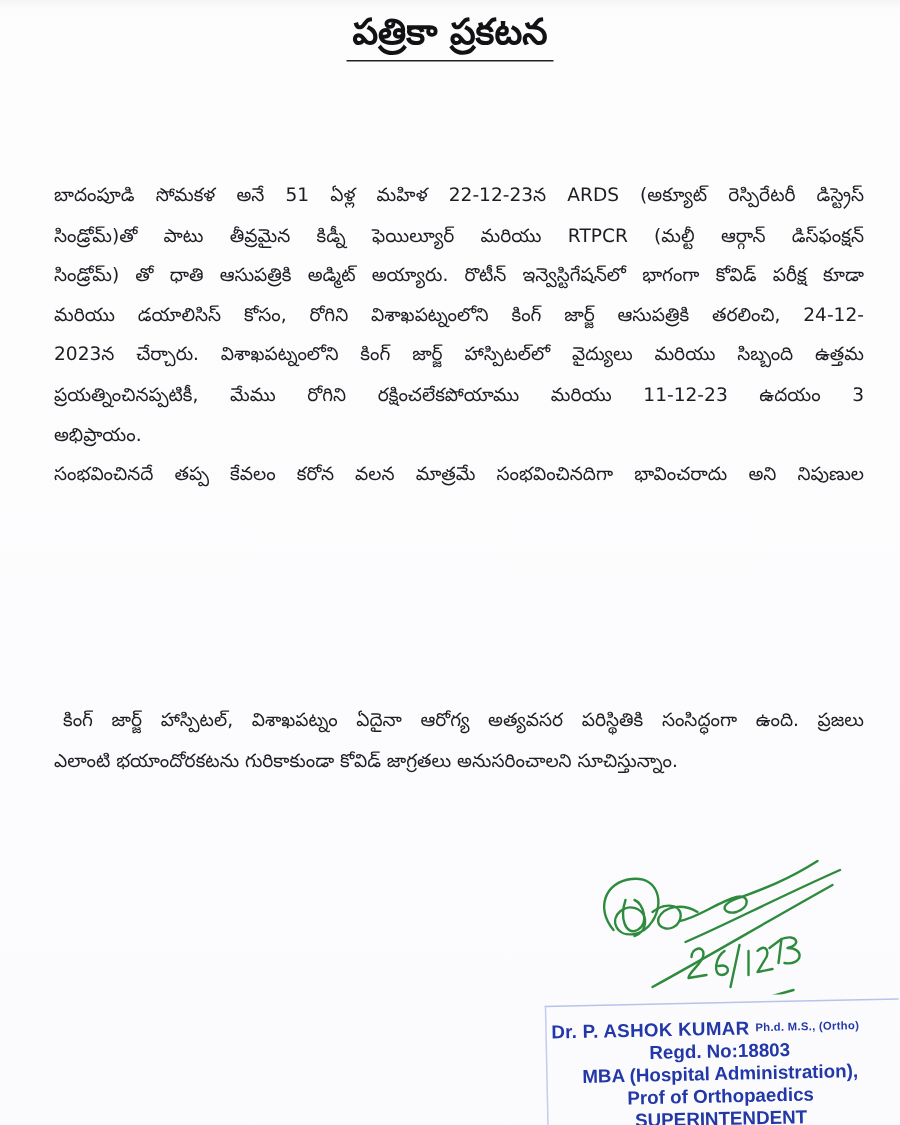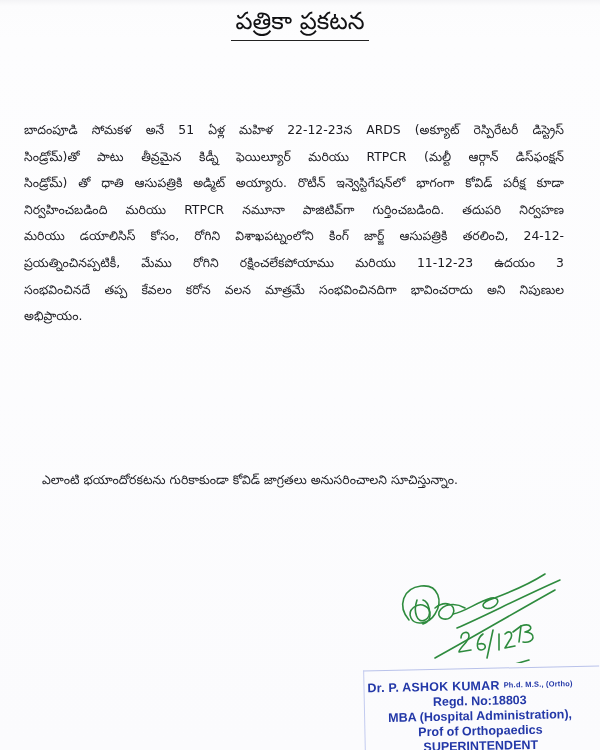--- a/index.html
+++ b/index.html
@@ -20,32 +20,32 @@
       left: 0; top: 0;
       width: 600px; height: 750px;
       background: linear-gradient(#f4f4f6 0px, #fcfcfd 6px, #fdfdfe 40px, #fbfbfd 750px);
     }
     .title {
       position: absolute;
       left: 0; width: 600px;
       top: 4px;
       text-align: center;
       font-size: 24px;
-      font-weight: normal;
+      font-weight: bold;
       line-height: 34px;
       color: #121214;
     }
     .title span {
       display: inline-block;
       border-bottom: 1.5px solid #222;
       padding: 0 4px 2px 4px;
     }
     .body-text {
       position: absolute;
-      left: 24px;
+      left: 36px;
       top: 117px;
       width: 540px;
       font-size: 12.4px;
       line-height: 26.6px;
       color: #1c1c22;
     }
     .line {
       display: block;
       white-space: nowrap;
       overflow: hidden;
@@ -126,28 +126,29 @@
 <div class="page">
 
   <div class="title">
     <span>పత్రికా ప్రకటన</span>
   </div>
 
   <div class="body-text">
     <span class="line">బాదంపూడి సోమకళ అనే 51 ఏళ్ల మహిళ 22-12-23న ARDS (అక్యూట్ రెస్పిరేటరీ డిస్ట్రెస్</span>
     <span class="line">సిండ్రోమ్)తో పాటు తీవ్రమైన కిడ్నీ ఫెయిల్యూర్ మరియు RTPCR (మల్టీ ఆర్గాన్ డిస్‌ఫంక్షన్</span>
     <span class="line">సిండ్రోమ్) తో ధాతి ఆసుపత్రికి అడ్మిట్ అయ్యారు. రొటీన్ ఇన్వెస్టిగేషన్‌లో భాగంగా కోవిడ్ పరీక్ష కూడా</span>
-    <span class="line">నిర్వహించబడింది మరియు RTPCR నమూనా పాజిటివ్‌గా గుర్తించబడింది. తదుపరి నిర్వహణ</span>
     <span class="line">మరియు డయాలిసిస్ కోసం, రోగిని విశాఖపట్నంలోని కింగ్ జార్జ్ ఆసుపత్రికి తరలించి, 24-12-</span>
+    <span class="line">2023న చేర్చారు. విశాఖపట్నంలోని కింగ్ జార్జ్ హాస్పిటల్‌లో వైద్యులు మరియు సిబ్బంది ఉత్తమ</span>
     <span class="line">ప్రయత్నించినప్పటికీ, మేము రోగిని రక్షించలేకపోయాము మరియు 11-12-23 ఉదయం 3</span>
+    <span class="line last">అభిప్రాయం.</span>
     <span class="line">సంభవించినదే తప్ప కేవలం కరోన వలన మాత్రమే సంభవించినదిగా భావించరాదు అని నిపుణుల</span>
-    <span class="line last">అభిప్రాయం.</span>
   </div>
 
   <div class="para2">
+    <span class="line">కింగ్ జార్జ్ హాస్పిటల్, విశాఖపట్నం ఏదైనా ఆరోగ్య అత్యవసర పరిస్థితికి సంసిద్ధంగా ఉంది. ప్రజలు</span>
     <span class="line last">ఎలాంటి భయాందోరకటను గురికాకుండా కోవిడ్ జాగ్రతలు  అనుసరించాలని సూచిస్తున్నాం.</span>
   </div>
 
   <div class="signature">
     <svg width="175" height="95" viewBox="0 0 175 95">
       <g fill="none" stroke="#2e8b3e" stroke-width="1.6" stroke-linecap="round" stroke-linejoin="round">
         <path d="M14 52 C 2 38, 8 20, 26 18 C 44 16, 48 34, 40 46 C 34 56, 20 58, 16 50 C 12 42, 22 34, 30 38 C 38 42, 36 54, 28 56"></path>
         <path d="M22 32 C 18 44, 22 56, 30 52 C 38 48, 34 34, 28 32"></path>
         <path d="M40 40 C 50 32, 62 36, 58 46 C 54 54, 42 52, 44 44 C 48 36, 60 34, 70 40"></path>
         <path d="M58 46 C 70 44, 82 34, 96 30 C 104 28, 106 36, 96 40 C 88 42, 84 36, 94 32 C 110 26, 128 20, 150 6"></path>

